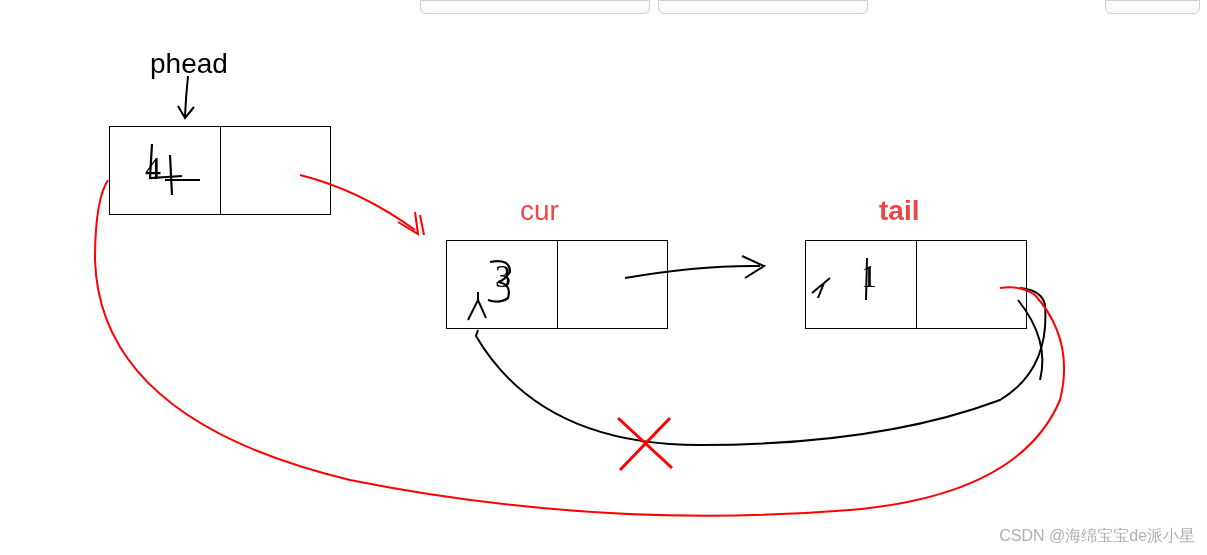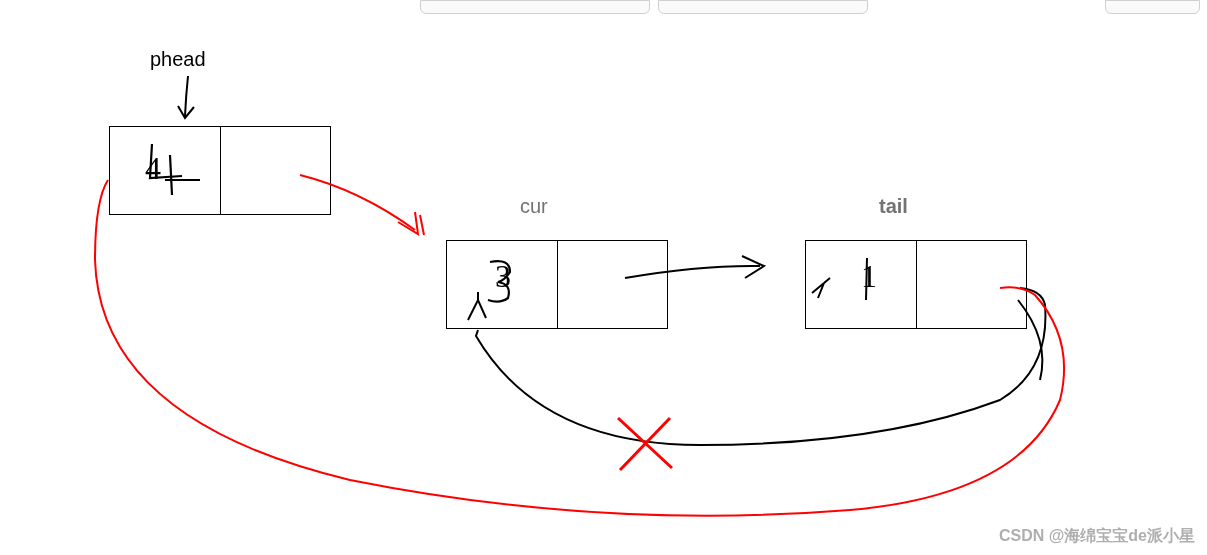--- a/index.html
+++ b/index.html
@@ -6,24 +6,24 @@
     body {
       width: 1207px;
       height: 555px;
       background: #ffffff;
       position: relative;
       font-family: Arial, sans-serif;
       overflow: hidden;
     }
     .label {
       position: absolute;
-      font-size: 20px;
+      font-size: 28px;
     }
     .label.black { color: #000; }
-    .label.red { color: #737373; }
+    .label.red { color: #ef4444; }
     .node {
       position: absolute;
       border: 1px solid #000;
       background: transparent;
     }
     .node-divider {
       position: absolute;
       background: #000;
       width: 1px;
       height: 100%;
@@ -35,21 +35,20 @@
       font-size: 32px;
       color: #000;
     }
     .watermark {
       position: absolute;
       bottom: 8px;
       right: 12px;
       font-size: 16px;
       color: rgba(120,120,120,0.6);
       font-family: "Microsoft YaHei", sans-serif;
-      font-weight: bold;
     }
     .top-bar {
       position: absolute;
       top: 0;
       border: 1px solid #d0d0d0;
       border-radius: 0 0 6px 6px;
       background: #fafafa;
       height: 14px;
     }
     svg.overlay {

